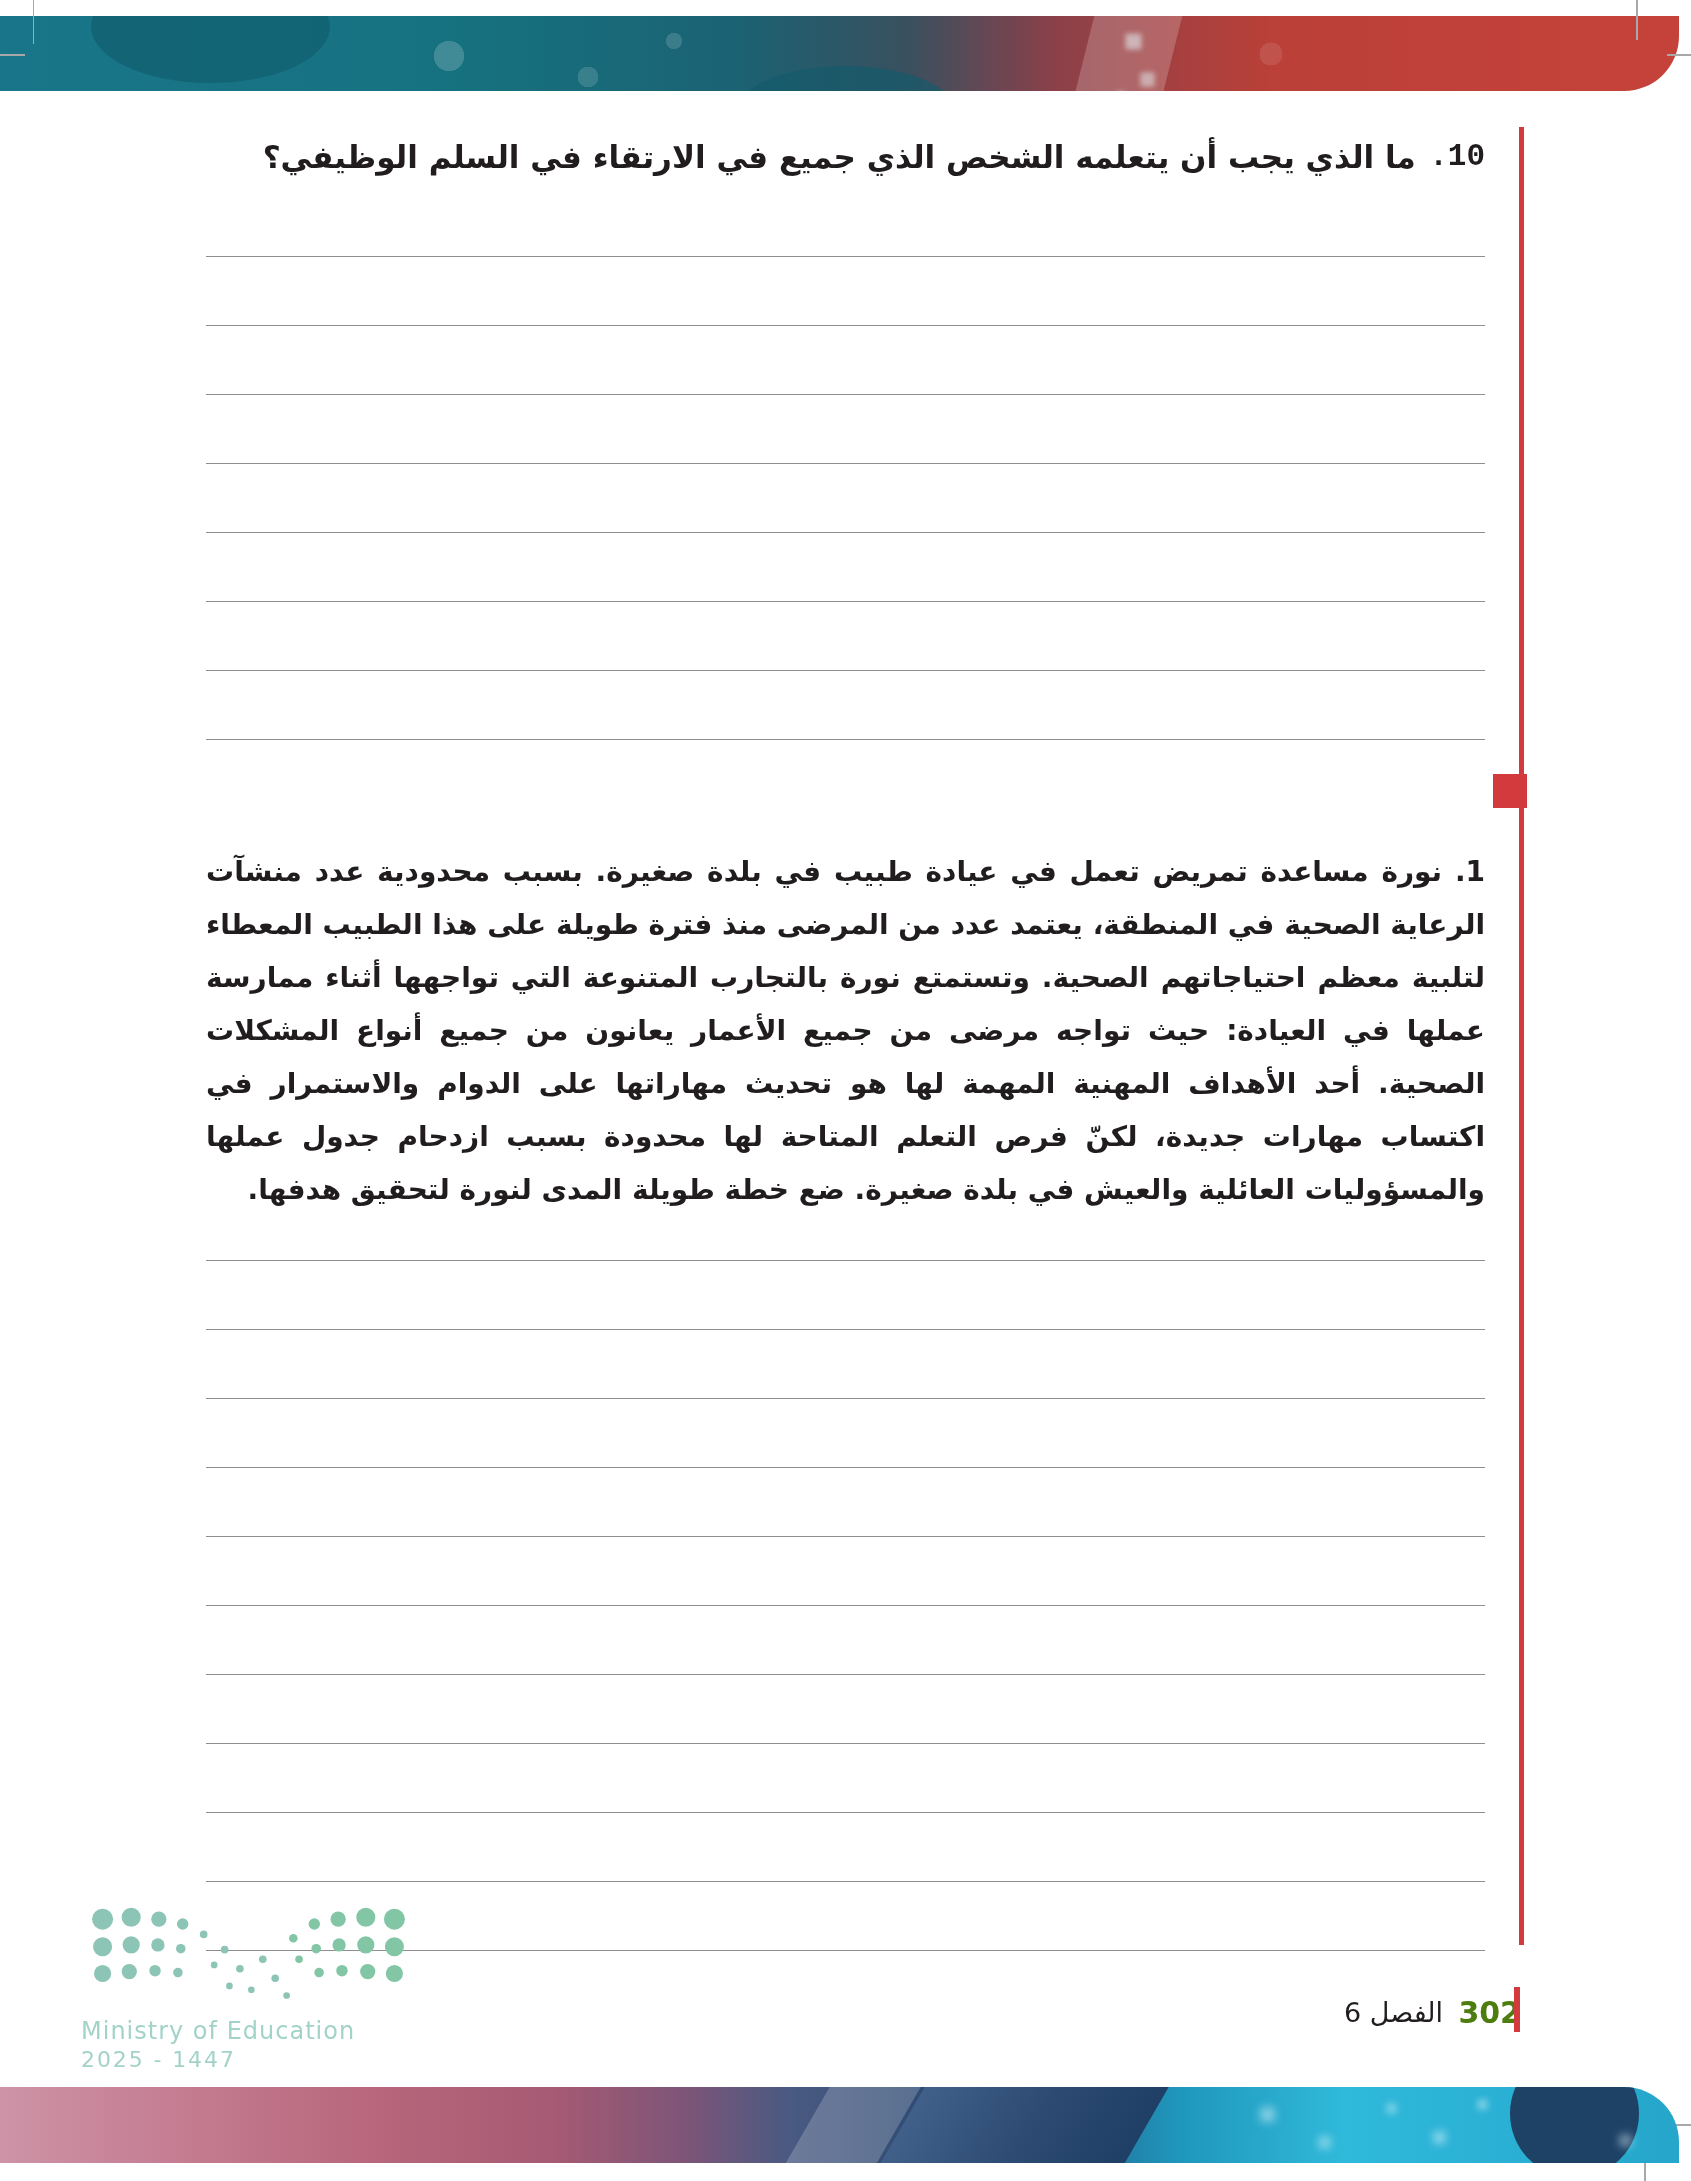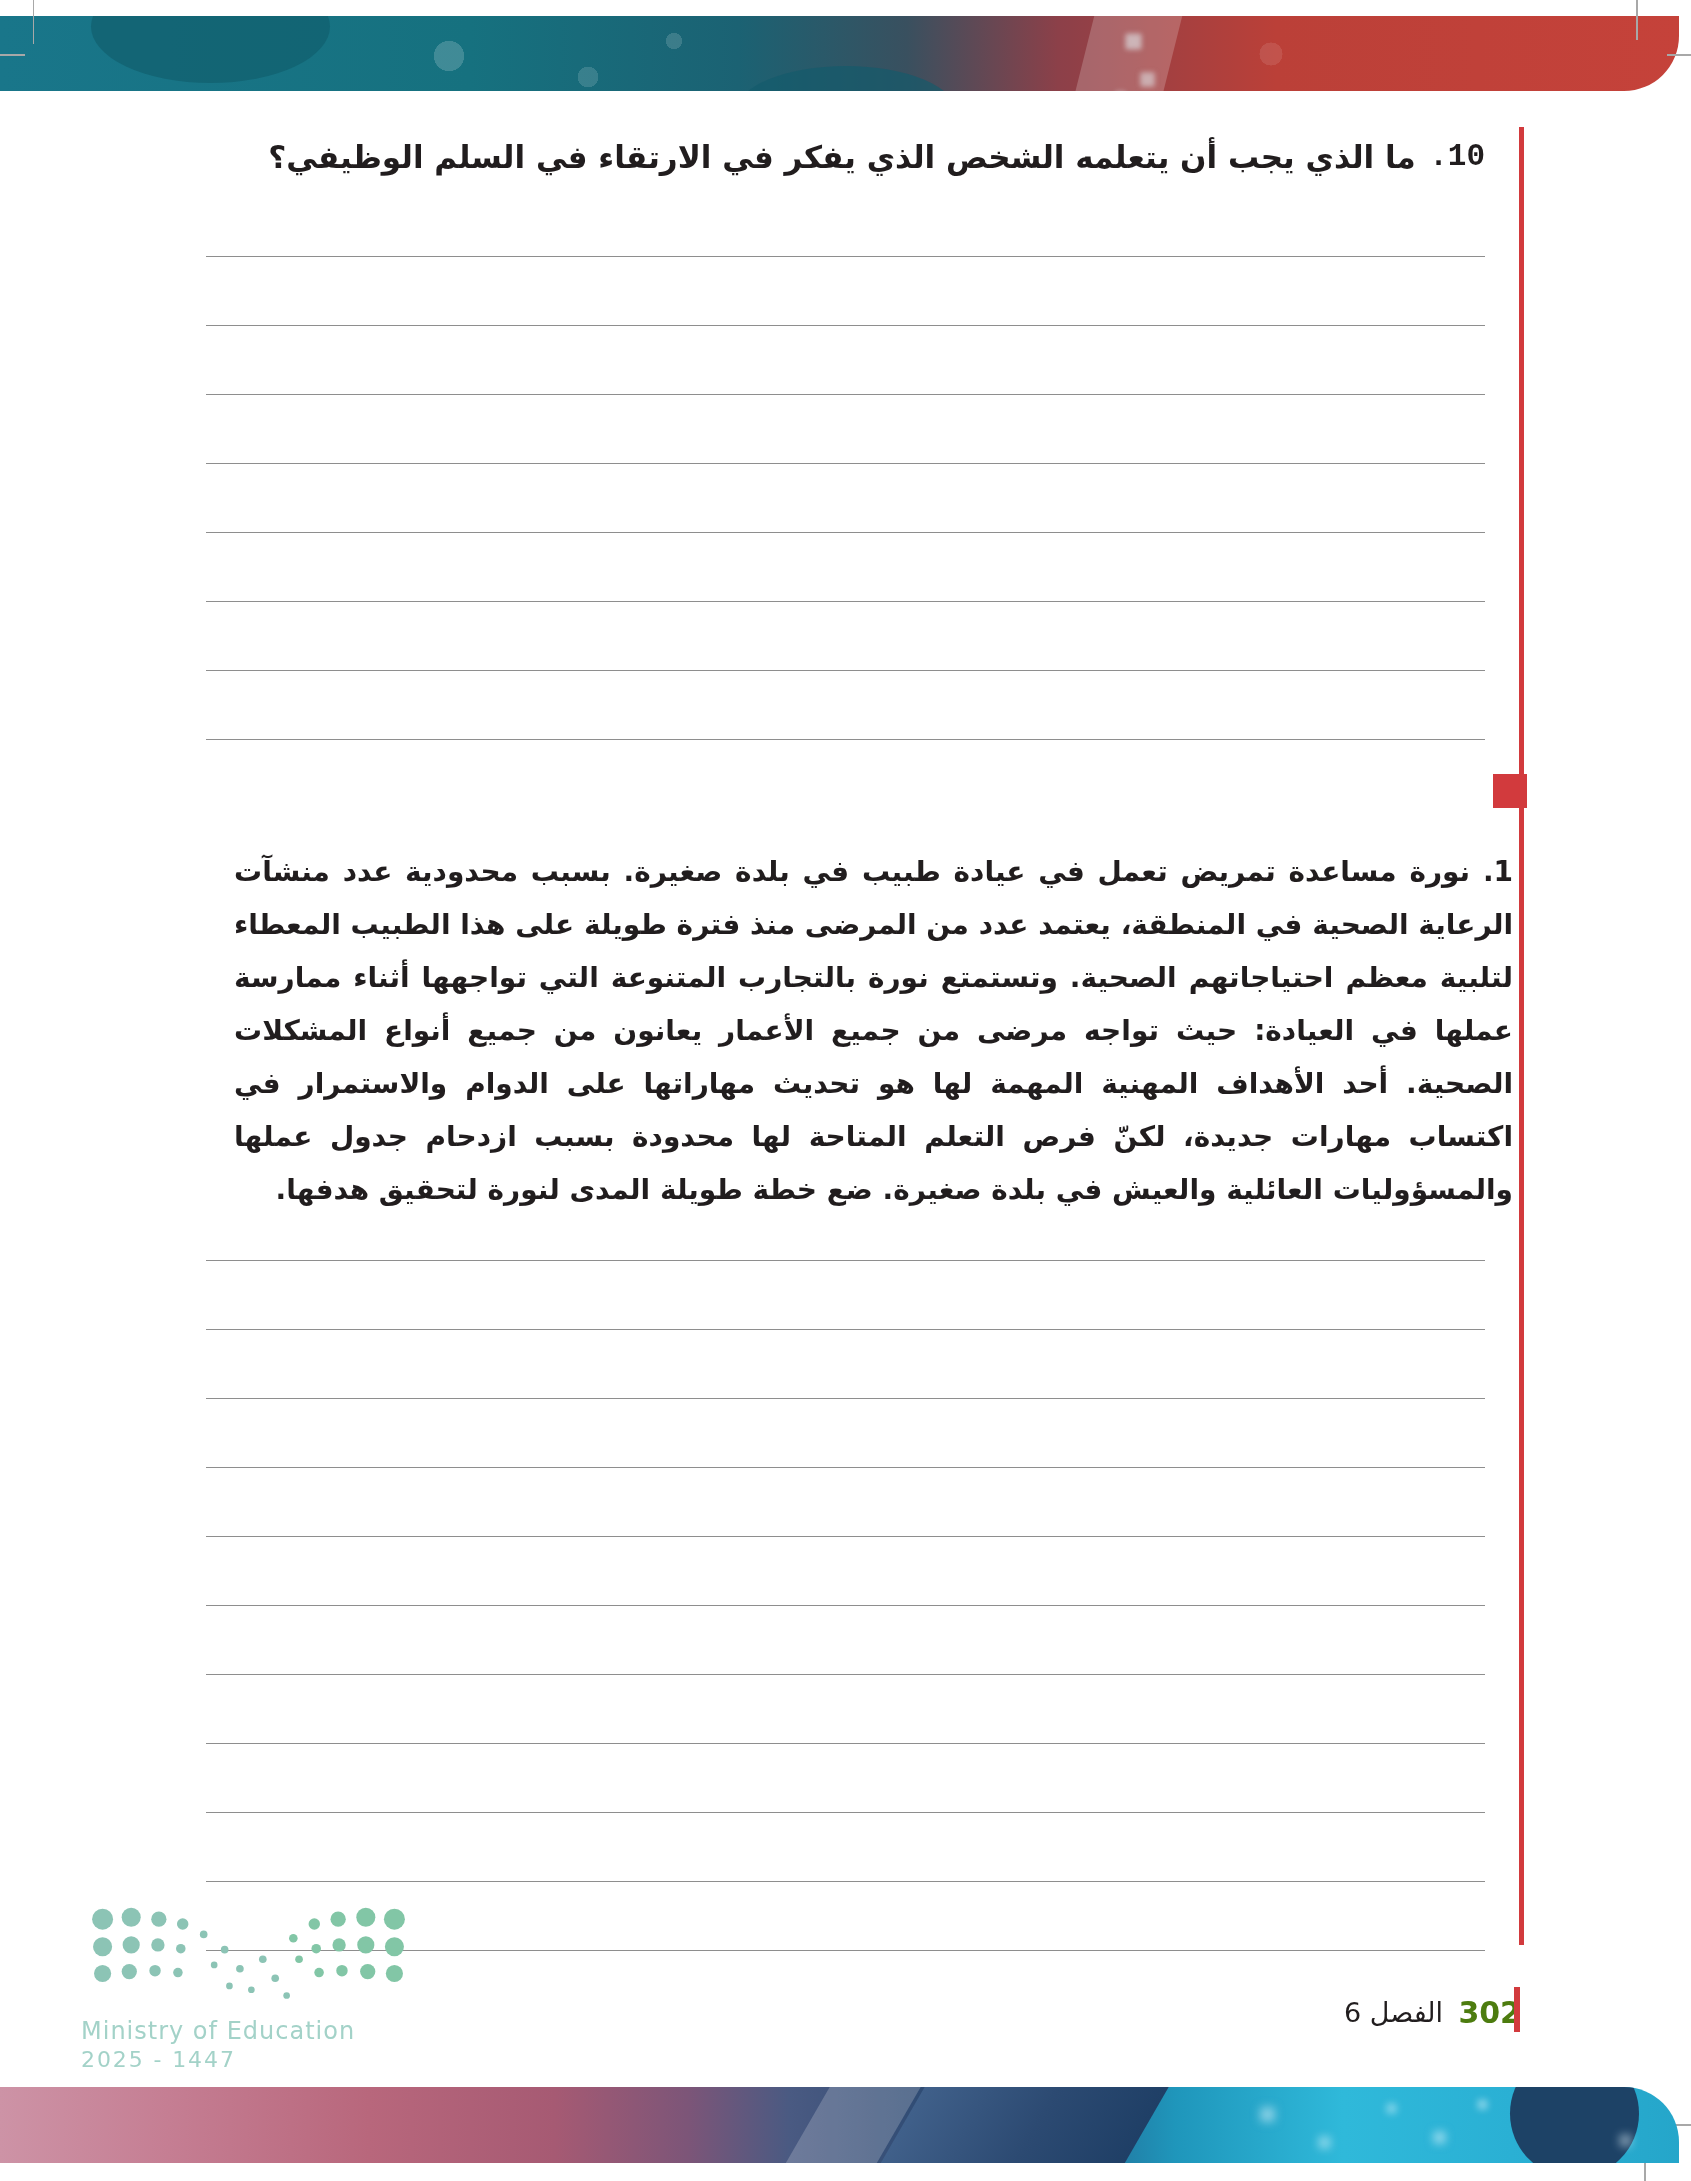--- a/index.html
+++ b/index.html
@@ -61,21 +61,21 @@
   .lines.g1{top:256px;}
   .lines.g2{top:1260px;}
   .answer-line{height:0;border-top:1.9px solid #8e8e8e;margin-bottom:68px;}
 
   
   .ct-square{position:absolute;left:1493px;top:774px;width:34px;height:34px;background:#d23a3d;}
   .ct-title{position:absolute;left:860px;top:769px;width:619px;direction:rtl;text-align:right;
     font-size:40px;font-weight:800;color:#cf2f3c;letter-spacing:0;}
 
   .para{position:absolute;left:206px;top:845px;width:1279px;direction:rtl;text-align:justify;
-    font-size:28px;line-height:53px;font-weight:600;color:#211d1e;margin-left:28px;}
+    font-size:28px;line-height:53px;font-weight:600;color:#211d1e;}
   .para .p-num{font-weight:800;}
 
   
   .logo{position:absolute;left:81px;top:1902px;width:335px;}
   .logo-ar{font-size:39px;font-weight:700;color:#5fb0a0;direction:rtl;text-align:center;margin-top:1.9px;}
   .logo-en{font-size:24px;color:#a3d2c8;letter-spacing:1px;margin-top:8px;}
   .logo-yr{font-size:22px;color:#a3d2c8;letter-spacing:1.9px;margin-top:1.9px;}
 
   .page-info{position:absolute;left:1293px;top:1988px;width:228px;height:48px;direction:ltr;
     display:flex;align-items:center;justify-content:flex-end;gap:15.3px;}
@@ -99,21 +99,21 @@
   <div class="crop tl-h"></div>
   <div class="crop tr-v"></div>
   <div class="crop tr-h"></div>
   <div class="crop br-v"></div>
   <div class="crop br-h"></div>
 
   <div class="red-rule"></div>
 
   <div class="q-row">
     <span class="q-num">10.</span>
-    <span class="q-text">ما الذي يجب أن يتعلمه الشخص الذي يفكر في الارتقاء في السلم الوظيفي؟</span>
+    <span class="q-text">ما الذي يجب أن يتعلمه الشخص الذي جميع في الارتقاء في السلم الوظيفي؟</span>
   </div>
 
   <div class="lines g1">
       <div class="answer-line"></div>
       <div class="answer-line"></div>
       <div class="answer-line"></div>
       <div class="answer-line"></div>
       <div class="answer-line"></div>
       <div class="answer-line"></div>
       <div class="answer-line"></div>

